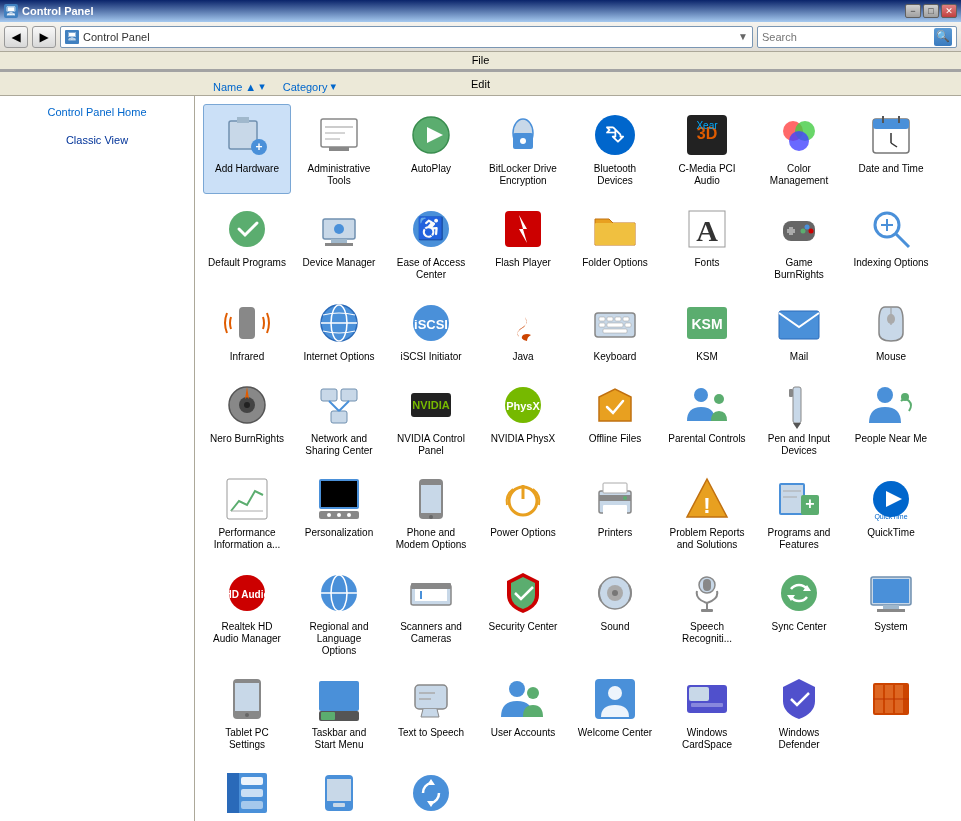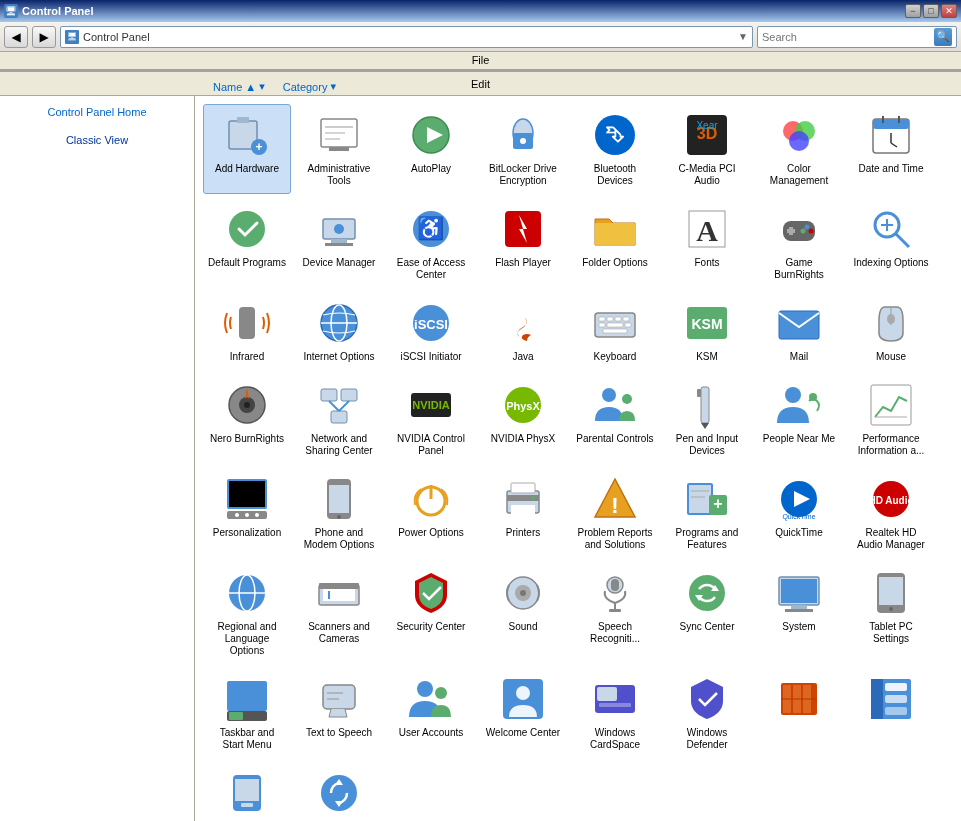--- a/index.html
+++ b/index.html
@@ -595,20 +595,29 @@
             <svg width="48" height="48" viewBox="0 0 48 48">
               <circle cx="24" cy="24" r="18" fill="#76B900"></circle>
               <text x="24" y="29" text-anchor="middle" fill="white" font-size="11" font-weight="bold">PhysX</text>
             </svg>
           </div>
           <div class="cp-label">NVIDIA PhysX</div>
         </div>
         <div class="cp-item">
           <div class="cp-icon">
             <svg width="48" height="48" viewBox="0 0 48 48">
+              <path d="M8 16 L8 40 L40 40 L40 16 L24 8 Z" fill="#E8A020" stroke="#C07010" stroke-width="1.5"></path>
+              <path d="M16 26 L22 32 L32 20" stroke="white" stroke-width="2.5" fill="none" stroke-linecap="round"></path>
+            </svg>
+          </div>
+          <div class="cp-label">Offline Files</div>
+        </div>
+        <div class="cp-item">
+          <div class="cp-icon">
+            <svg width="48" height="48" viewBox="0 0 48 48">
               <circle cx="18" cy="14" r="7" fill="#4A90D9"></circle>
               <path d="M4 40 Q4 26 18 26 Q32 26 32 40" fill="#4A90D9"></path>
               <circle cx="36" cy="18" r="5" fill="#5BAD6F"></circle>
               <path d="M28 40 Q28 30 36 30 Q44 30 44 40" fill="#5BAD6F"></path>
             </svg>
           </div>
           <div class="cp-label">Parental Controls</div>
         </div>
         <div class="cp-item">
           <div class="cp-icon">

